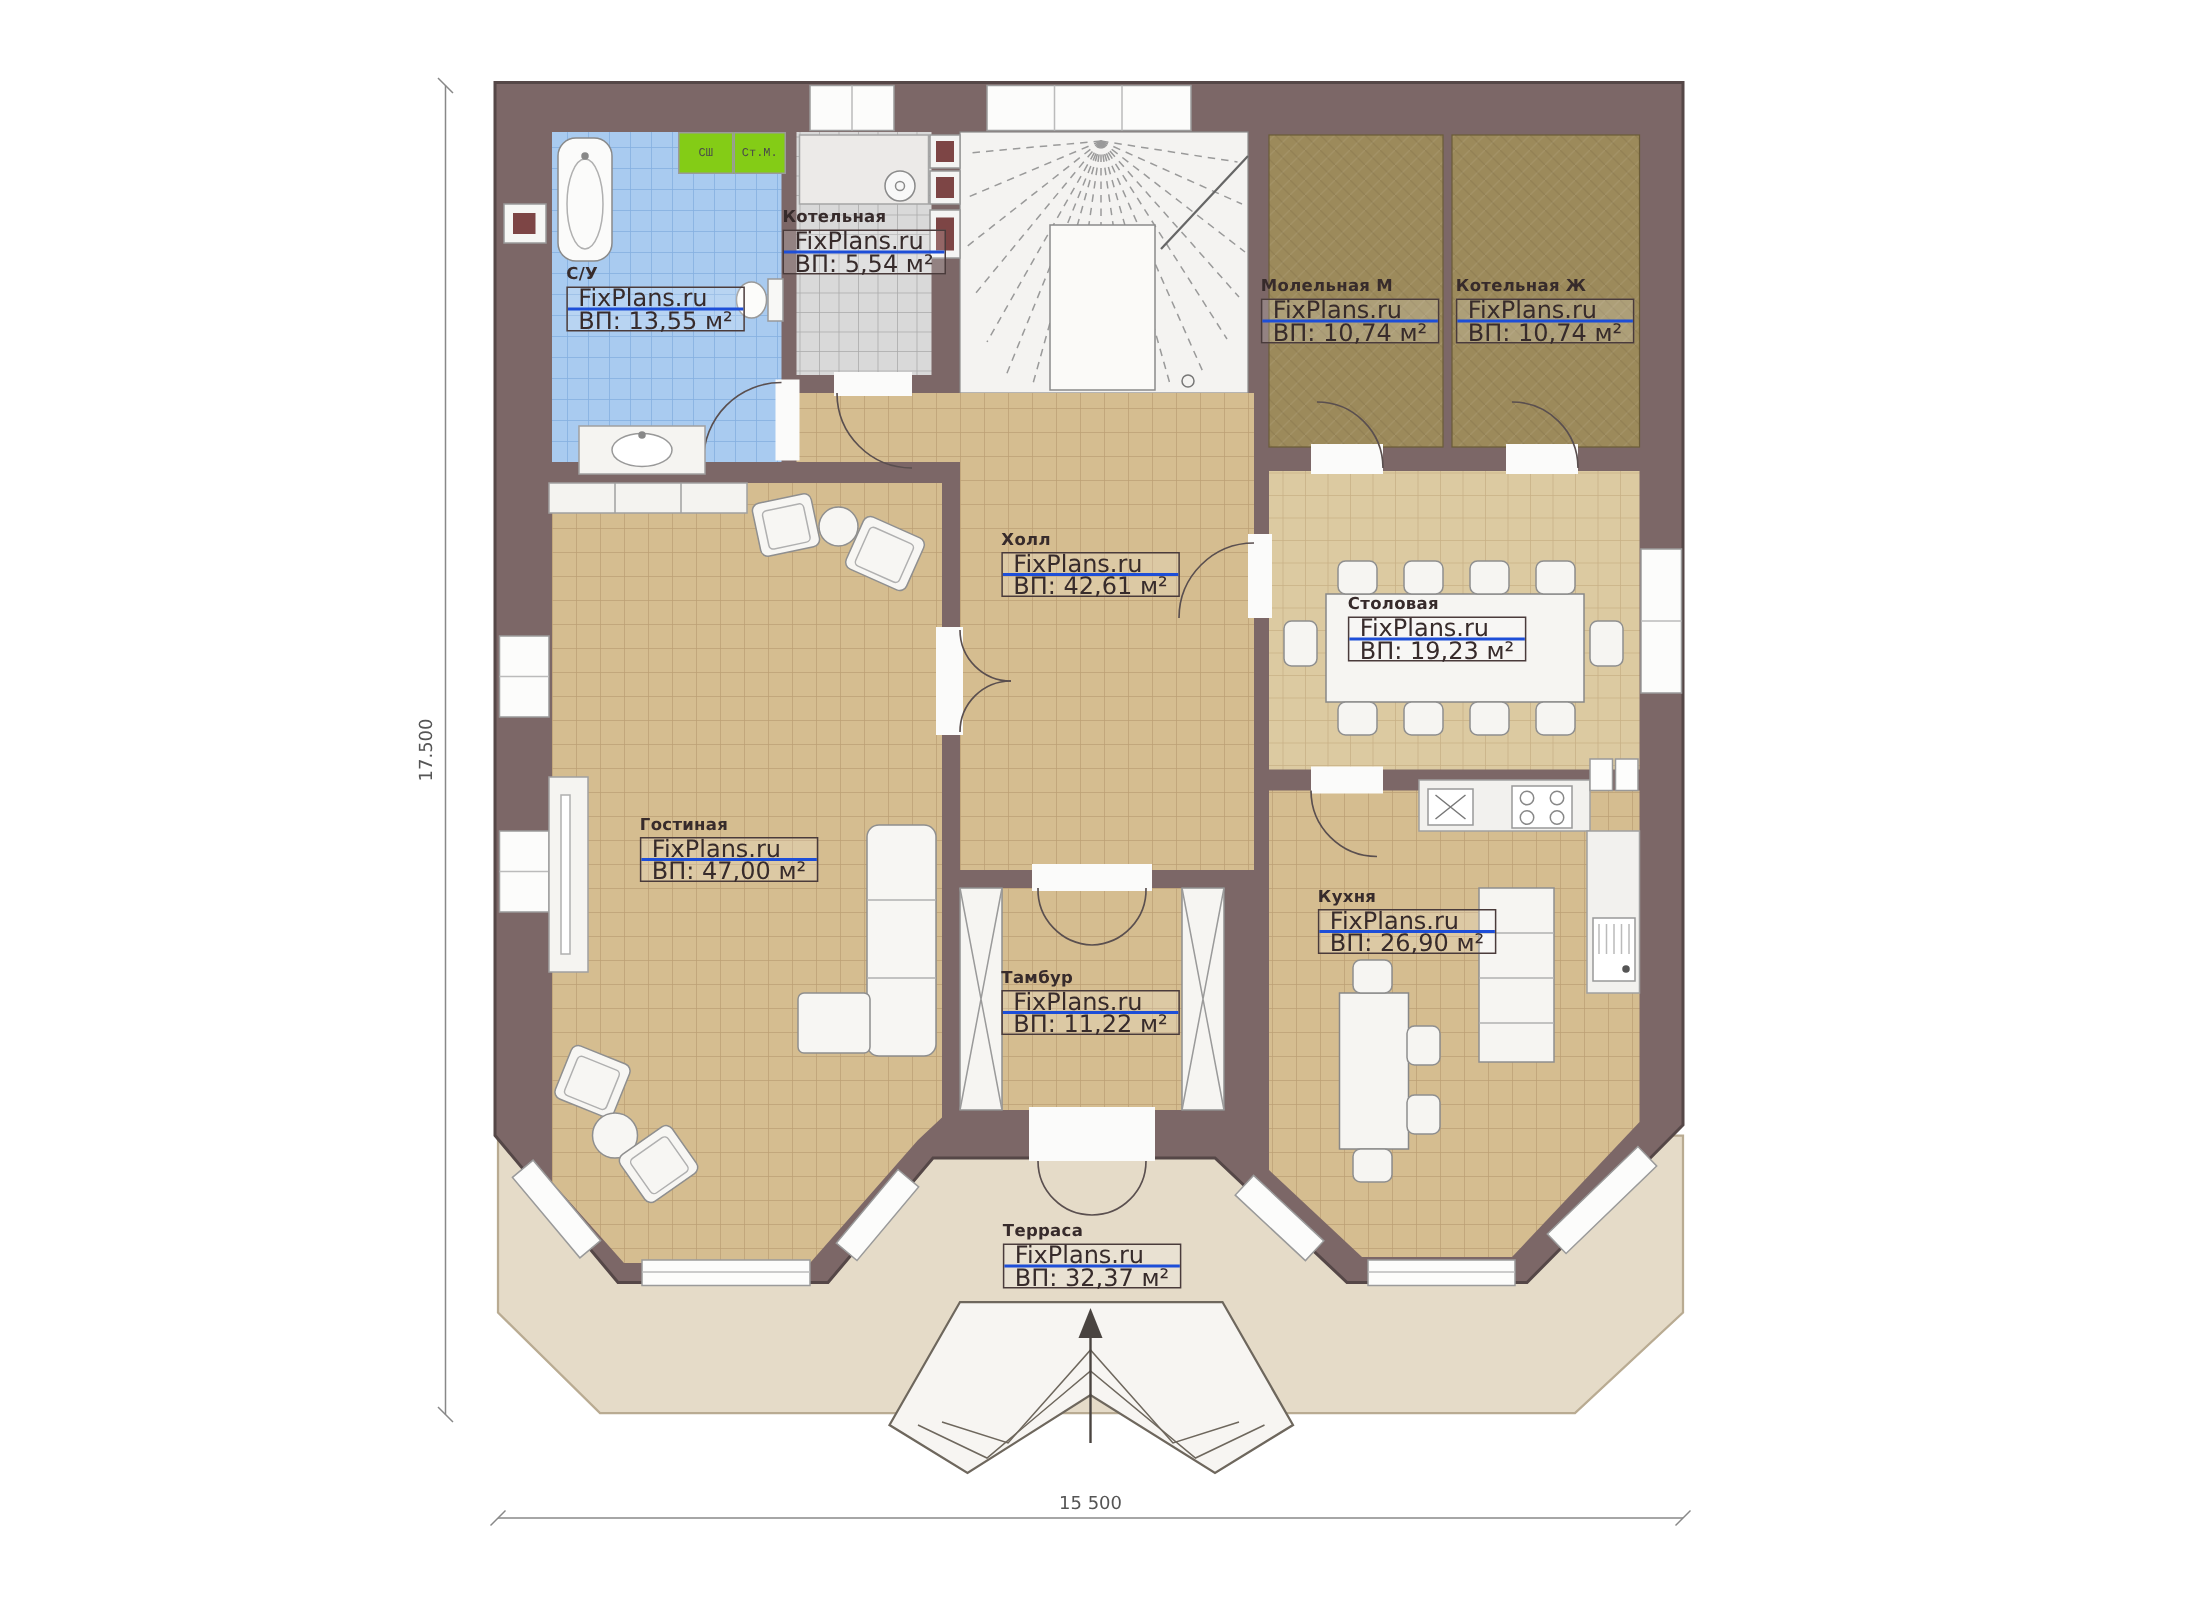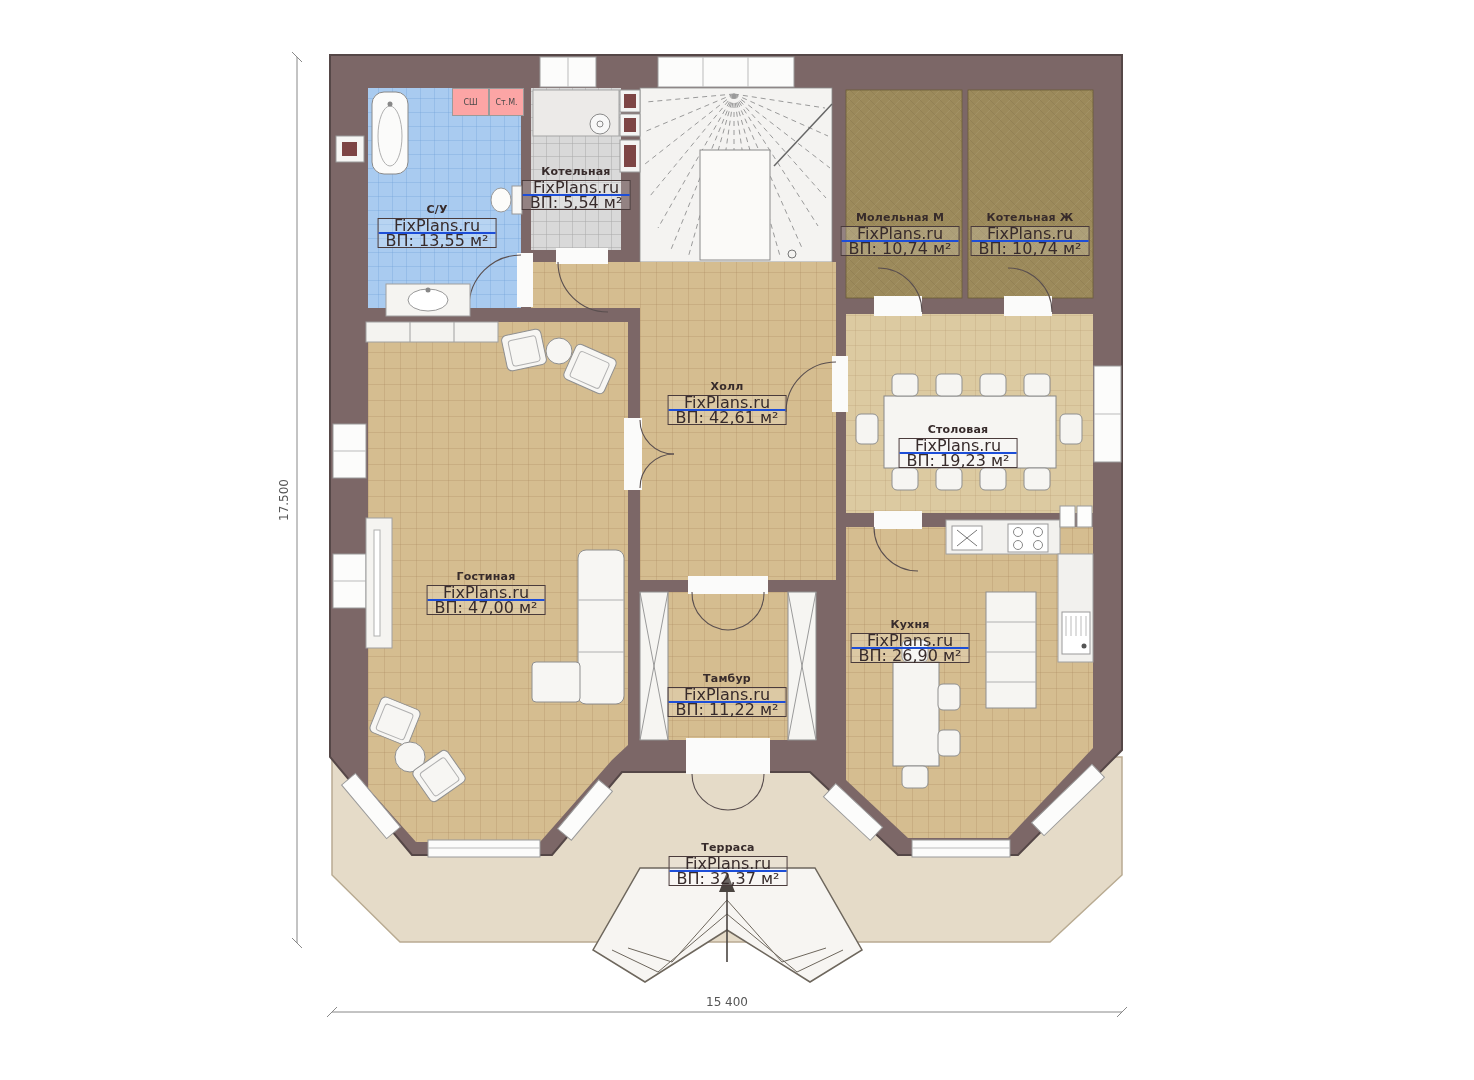--- a/index.html
+++ b/index.html
@@ -1,26 +1,26 @@
 <!DOCTYPE html>
 <html><head>
 <meta charset="utf-8">
 <style>
   html,body{margin:0;padding:0;background:#ffffff;}
   .canvas{position:relative;width:1474px;height:1080px;background:#ffffff;overflow:hidden;
           font-family:"DejaVu Sans",sans-serif;}
   .canvas svg{position:absolute;left:0;top:0;}
-  .room-label{position:absolute;transform:translateX(-50%);text-align:center;color:#372b2b;z-index:5;margin-top:27px;}
+  .room-label{position:absolute;transform:translateX(-50%);color:#372b2b;z-index:5;}
   .room-name{font-size:11px;font-weight:bold;letter-spacing:.2px;margin-bottom:2px;white-space:nowrap;}
   .label-box{display:inline-block;border:1px solid #4a3b3b;background:rgba(255,255,255,0.18);}
   .label-box .row{font-size:16px;line-height:13px;padding:0 7px;white-space:nowrap;}
   .label-box .row + .row{border-top:2px solid #1d4ed8;}
-  .appliance-label{position:absolute;background:#fca5a5;border:1px solid #9a9a9a;
+  .appliance-label{position:absolute;background:#84cc16;border:1px solid #9a9a9a;
                    display:flex;align-items:center;justify-content:center;
-                   font-size:8px;color:#4a4a4a;z-index:4;white-space:nowrap;}
+                   font-size:8px;color:#4a4a4a;z-index:4;white-space:nowrap;font-family:Liberation Mono, monospace;}
   .dim-label{position:absolute;font-size:12px;color:#555;z-index:5;white-space:nowrap;}
   .dim-v{transform:translate(-50%,-50%) rotate(-90deg);}
   .dim-h{transform:translateX(-50%);}
 </style>
 </head>
 <body>
 
 <div class="canvas">
 
 <svg width="1474" height="1080" viewBox="0 0 1474 1080">
@@ -313,21 +313,21 @@
 </div>
 
 <div class="room-label" style="left:486px;top:543px">
   <div class="room-name">Гостиная</div>
   <div class="label-box">
     <div class="row">FixPlans.ru</div>
     <div class="row">ВП: 47,00 м²</div>
   </div>
 </div>
 
-<div class="room-label" style="left:910px;top:591px">
+<div class="room-label" style="left:938px;top:591px">
   <div class="room-name">Кухня</div>
   <div class="label-box">
     <div class="row">FixPlans.ru</div>
     <div class="row">ВП: 26,90 м²</div>
   </div>
 </div>
 
 <div class="room-label" style="left:727px;top:645px">
   <div class="room-name">Тамбур</div>
   <div class="label-box">
@@ -341,15 +341,15 @@
   <div class="label-box">
     <div class="row">FixPlans.ru</div>
     <div class="row">ВП: 32,37 м²</div>
   </div>
 </div>
 
 <div class="appliance-label" style="left:452px;top:88px;width:35px;height:26px">СШ</div>
 <div class="appliance-label" style="left:489px;top:88px;width:33px;height:26px">Ст.М.</div>
 
 <div class="dim-label dim-v" style="left:284px;top:500px">17.500</div>
-<div class="dim-label dim-h" style="left:727px;top:995px">15 400</div>
+<div class="dim-label dim-h" style="left:727px;top:995px">15 500</div>
 
 </div>
 
 </body></html>

